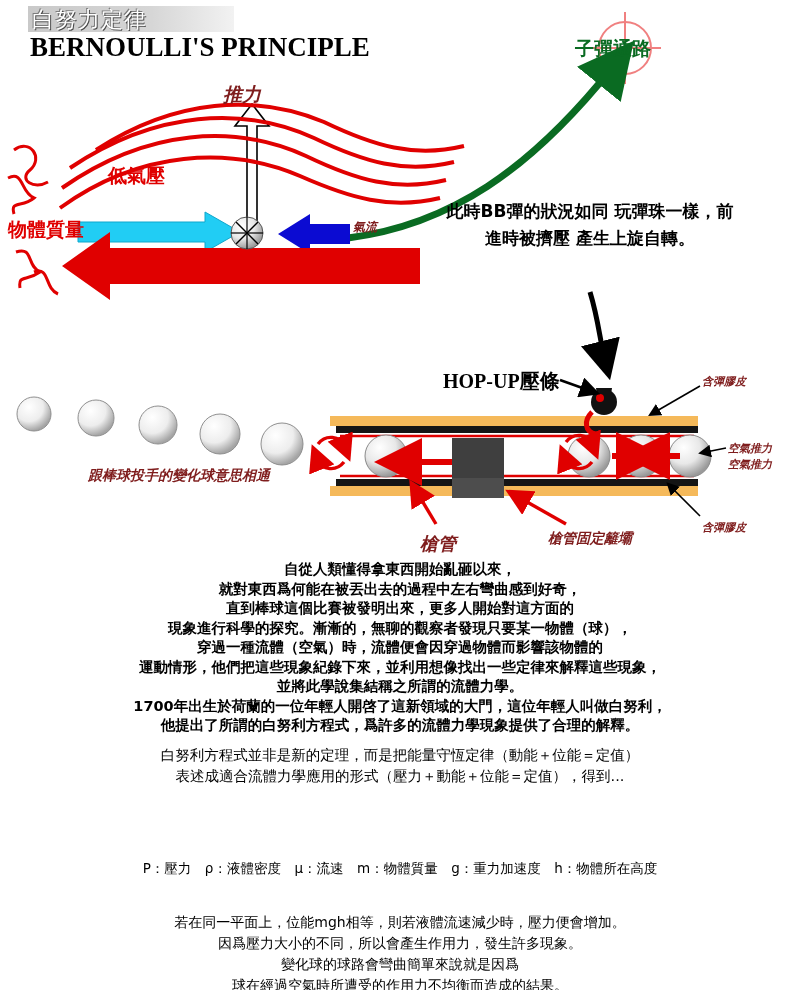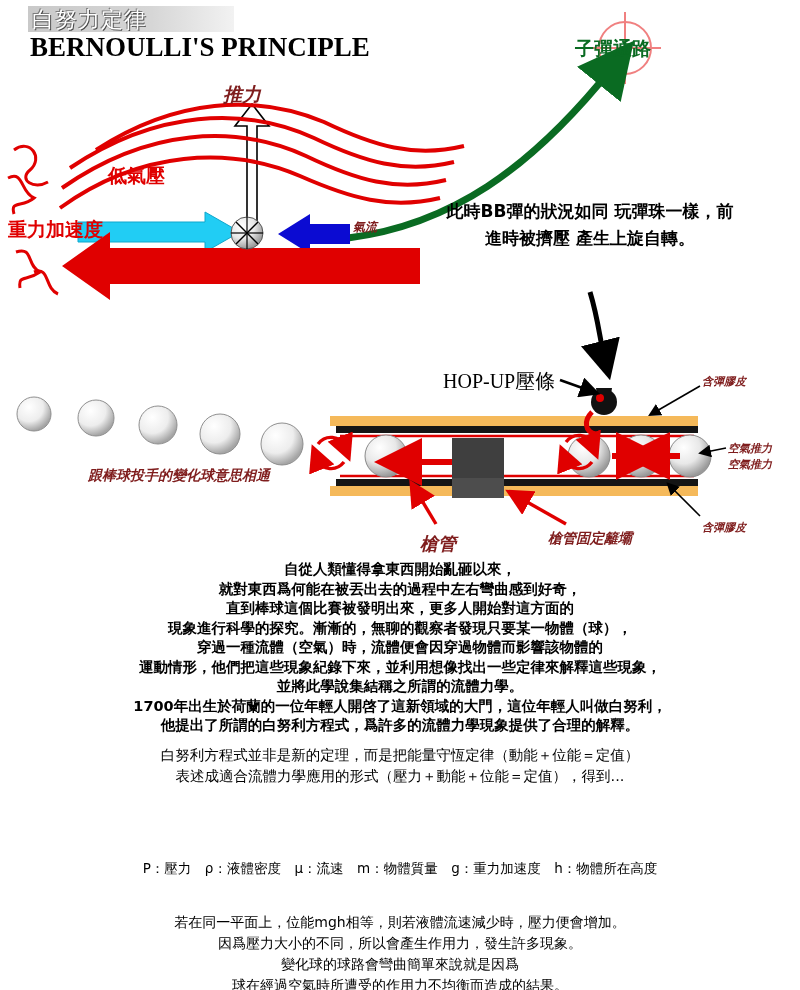--- a/index.html
+++ b/index.html
@@ -64,21 +64,21 @@
     left: 440px; top: 198px;
     width: 300px;
     font-family: "DejaVu Sans", sans-serif;
     font-weight: bold;
     font-size: 17px;
     line-height: 27px;
     color: #000000;
     text-align: center;
   }
 
-  #lab-hopup  { left: 443px; top: 368px; font-family: "Liberation Serif", serif; font-weight: normal; font-size: 20px; color:#000; }
+  #lab-hopup  { left: 443px; top: 368px; font-family: "Liberation Serif", serif; font-weight: bold; font-size: 20px; color:#000; }
   #lab-rubber1 { left: 702px; top: 374px; font-size: 11px; }
   #lab-airpush1 { left: 728px; top: 441px; font-size: 11px; }
   #lab-airpush2 { left: 728px; top: 457px; font-size: 11px; }
   #lab-rubber2 { left: 702px; top: 520px; font-size: 11px; }
   #lab-curveball { left: 88px; top: 467px; font-size: 14px; }
   #lab-barrel { left: 420px; top: 532px; font-size: 18px; }
   #lab-fixnail { left: 548px; top: 530px; font-size: 14px; }
 
   
   .para {
@@ -269,21 +269,21 @@
       <path d="M566,524 L520,498" marker-end="url(#arrRed)"></path>
     </g>
     <g stroke="#000000" stroke-width="2.6" fill="none">
       <path d="M560,380 L588,390" marker-end="url(#arrBlack)"></path>
     </g>
   </svg>
 
   <div class="abs lab lab-green" id="lab-bullet-path">子彈通路</div>
   <div class="abs lab lab-black" id="lab-push-up">推力</div>
   <div class="abs lab lab-red" id="lab-low-press">低氣壓</div>
-  <div class="abs lab lab-red" id="lab-bullet-push">重力加速度</div>
+  <div class="abs lab lab-red" id="lab-bullet-push">物體質量</div>
   <div class="abs lab lab-black" id="lab-airflow">氣流</div>
   <div class="abs lab lab-red" id="lab-high-press">高氣壓</div>
 
   <div class="abs" id="note-bb">此時BB彈的狀況如同
 玩彈珠一樣，前進時被擠壓
 產生上旋自轉。</div>
 
   <div class="abs" id="lab-hopup">HOP-UP壓條</div>
   <div class="abs lab lab-black" id="lab-rubber1">含彈膠皮</div>
   <div class="abs lab lab-black" id="lab-airpush1">空氣推力</div>

